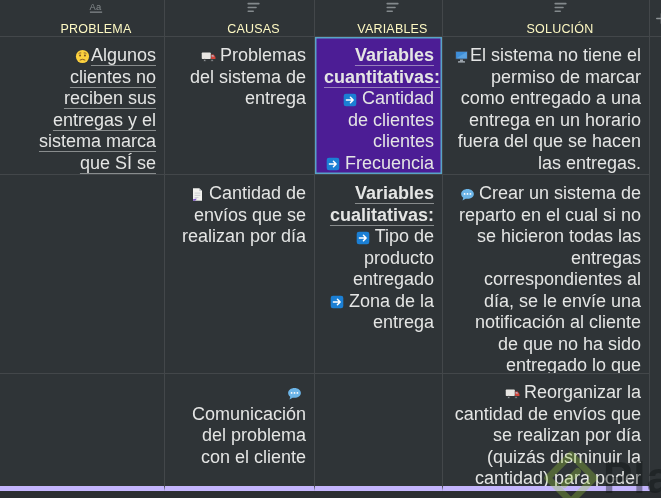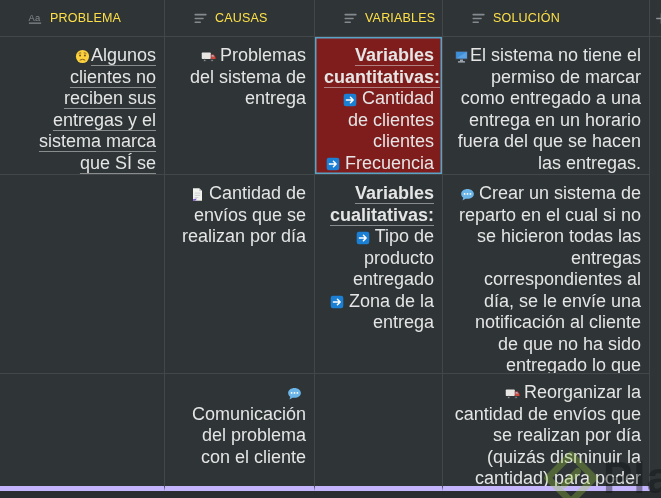--- a/index.html
+++ b/index.html
@@ -8,34 +8,35 @@
     background:#2f3437;color:#e4e5e4;
     font-family:"Liberation Sans",sans-serif;
     display:grid;
     grid-template-columns:165px 150px 128px 207px 11px;
     grid-template-rows:37px 138px 199px 117px 7px;
   }
   .hcell{
     grid-row:1;display:flex;align-items:center;gap:7px;
     padding:0 0 0 28px;box-sizing:border-box;
     border-right:1px solid #43474a;border-bottom:1px solid #43474a;
-    color:#fde047;font-size:12.5px;letter-spacing:.2px;white-space:nowrap;overflow:hidden;
+    color:#fef9c3;font-size:12.5px;letter-spacing:.2px;white-space:nowrap;overflow:hidden;
     cursor:pointer;
+    flex-direction:column;
   }
   .hicon{width:15px;height:15px;flex:0 0 auto;opacity:.8;}
   .cell{
     box-sizing:border-box;padding:8px 8px 6px 9px;
     border-right:1px solid #43474a;border-bottom:1px solid #43474a;
     font-size:18px;line-height:21.5px;overflow:hidden;cursor:pointer;text-align:right;
   }
   .r1{grid-row:2}.r2{grid-row:3}.r3{grid-row:4}
   .c1{grid-column:1}.c2{grid-column:2}.c3{grid-column:3}.c4{grid-column:4}
   .r3.cell{border-bottom:5px solid #c4b5fd;}
   .selected{
-    background:#7f1d1d;
+    background:#4c1d95;
     box-shadow:inset 0 0 0 1.5px #58a4c6;
   }
   .u{
     text-decoration:underline;
     text-decoration-thickness:1px;
     text-underline-offset:3.5px;
     text-decoration-color:rgba(226,228,227,.5);
   }
   .vhead{font-weight:bold;}
   .vitem{display:block;}

